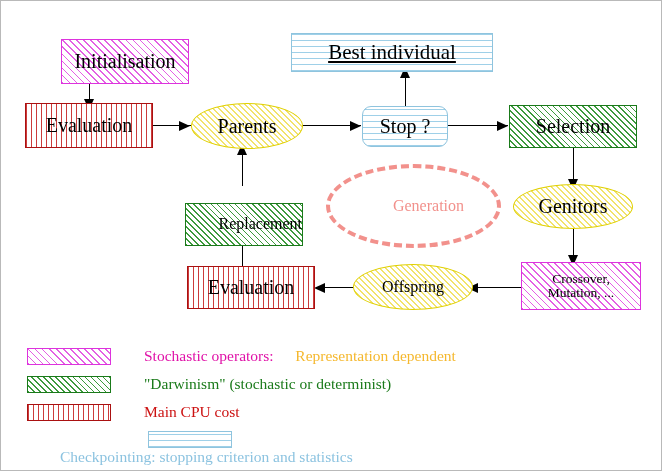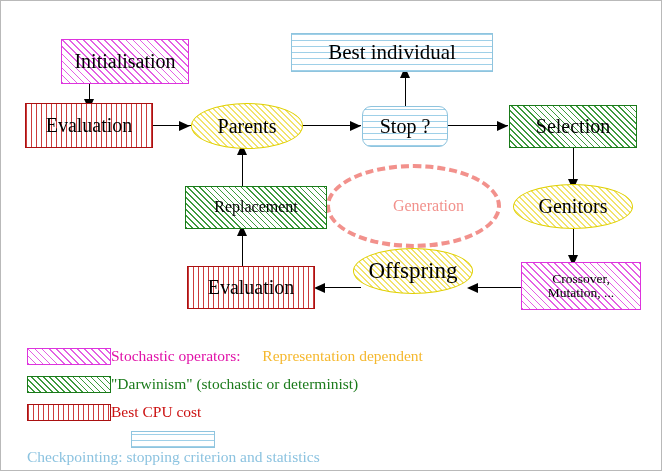--- a/index.html
+++ b/index.html
@@ -130,20 +130,21 @@
     align-items: center;
     left: 26px;
   }
   .swatch {
     width: 84px;
     height: 17px;
     box-sizing: border-box;
     flex: 0 0 auto;
   }
   .legend-text {
+    margin-left: 33px;
     white-space: nowrap;
     font-size: 15.5px;
   }
   .lt-magenta { color: #e012a8; }
   .lt-amber   { color: #f5b82e; }
   .lt-green   { color: #1a7a1a; }
   .lt-red     { color: #cc1111; }
   .lt-blue    { color: #8cc3e0; }
 </style>
 </head>
@@ -193,46 +194,46 @@
   </div>
 
   <div class="node fill-red" style="left:24px; top:102px; width:128px; height:45px; font-size:20px;">
     <span class="label">Evaluation</span>
   </div>
 
   <div class="node fill-yellow ellipse" style="left:190px; top:102px; width:112px; height:46px; font-size:20px;">
     <span class="label">Parents</span>
   </div>
 
-  <div class="node fill-blue" style="left:290px; top:32px; width:202px; height:39px; font-size:21px;">
+  <div class="node fill-blue" style="left:290px; top:32px; width:202px; height:39px; font-size:21px;text-decoration:underline;">
     <span class="label">Best individual</span>
   </div>
 
   <div class="node fill-green" style="left:508px; top:104px; width:128px; height:43px; font-size:20px;">
     <span class="label">Selection</span>
   </div>
 
   <div class="node fill-blue rounded" style="left:361px; top:105px; width:86px; height:41px; font-size:20px;">
     <span class="label">Stop ?</span>
   </div>
 
   <div class="node fill-yellow ellipse" style="left:512px; top:183px; width:120px; height:45px; font-size:20px;">
     <span class="label">Genitors</span>
   </div>
 
   <div class="node fill-magenta" style="left:520px; top:261px; width:120px; height:48px; font-size:13.5px; flex-direction:column;">
     <span class="label">Crossover,</span>
     <span class="label">Mutation, ...</span>
   </div>
 
-  <div class="node fill-green" style="left:184px; top:185px; width:142px; height:43px; font-size:16px;">
+  <div class="node fill-green" style="left:184px; top:202px; width:118px; height:43px; font-size:16px;justify-content:flex-end;">
     <span class="label">Replacement</span>
   </div>
 
-  <div class="node fill-yellow ellipse" style="left:352px; top:247px; width:120px; height:46px; font-size:23px;">
+  <div class="node fill-yellow ellipse" style="left:352px; top:263px; width:120px; height:46px; font-size:16px;">
     <span class="label">Offspring</span>
   </div>
 
   <div class="node fill-red" style="left:186px; top:265px; width:128px; height:43px; font-size:20px;">
     <span class="label">Evaluation</span>
   </div>
 
   <div class="legend-row" style="top:346px;">
     <div class="swatch fill-magenta"></div>
     <div class="legend-text">
@@ -245,21 +246,21 @@
   <div class="legend-row" style="top:374px;">
     <div class="swatch fill-green"></div>
     <div class="legend-text">
       <span class="lt-green">"Darwinism" (stochastic or determinist)</span>
     </div>
   </div>
 
   <div class="legend-row" style="top:402px;">
     <div class="swatch fill-red"></div>
     <div class="legend-text">
-      <span class="lt-red">Best CPU cost</span>
+      <span class="lt-red">Main CPU cost</span>
     </div>
   </div>
 
   <div class="legend-row" style="top:430px;flex-direction:column;">
     <div class="swatch fill-blue"></div>
     <div class="legend-text">
       <span class="lt-blue">Checkpointing: stopping criterion and statistics</span>
     </div>
   </div>
 

